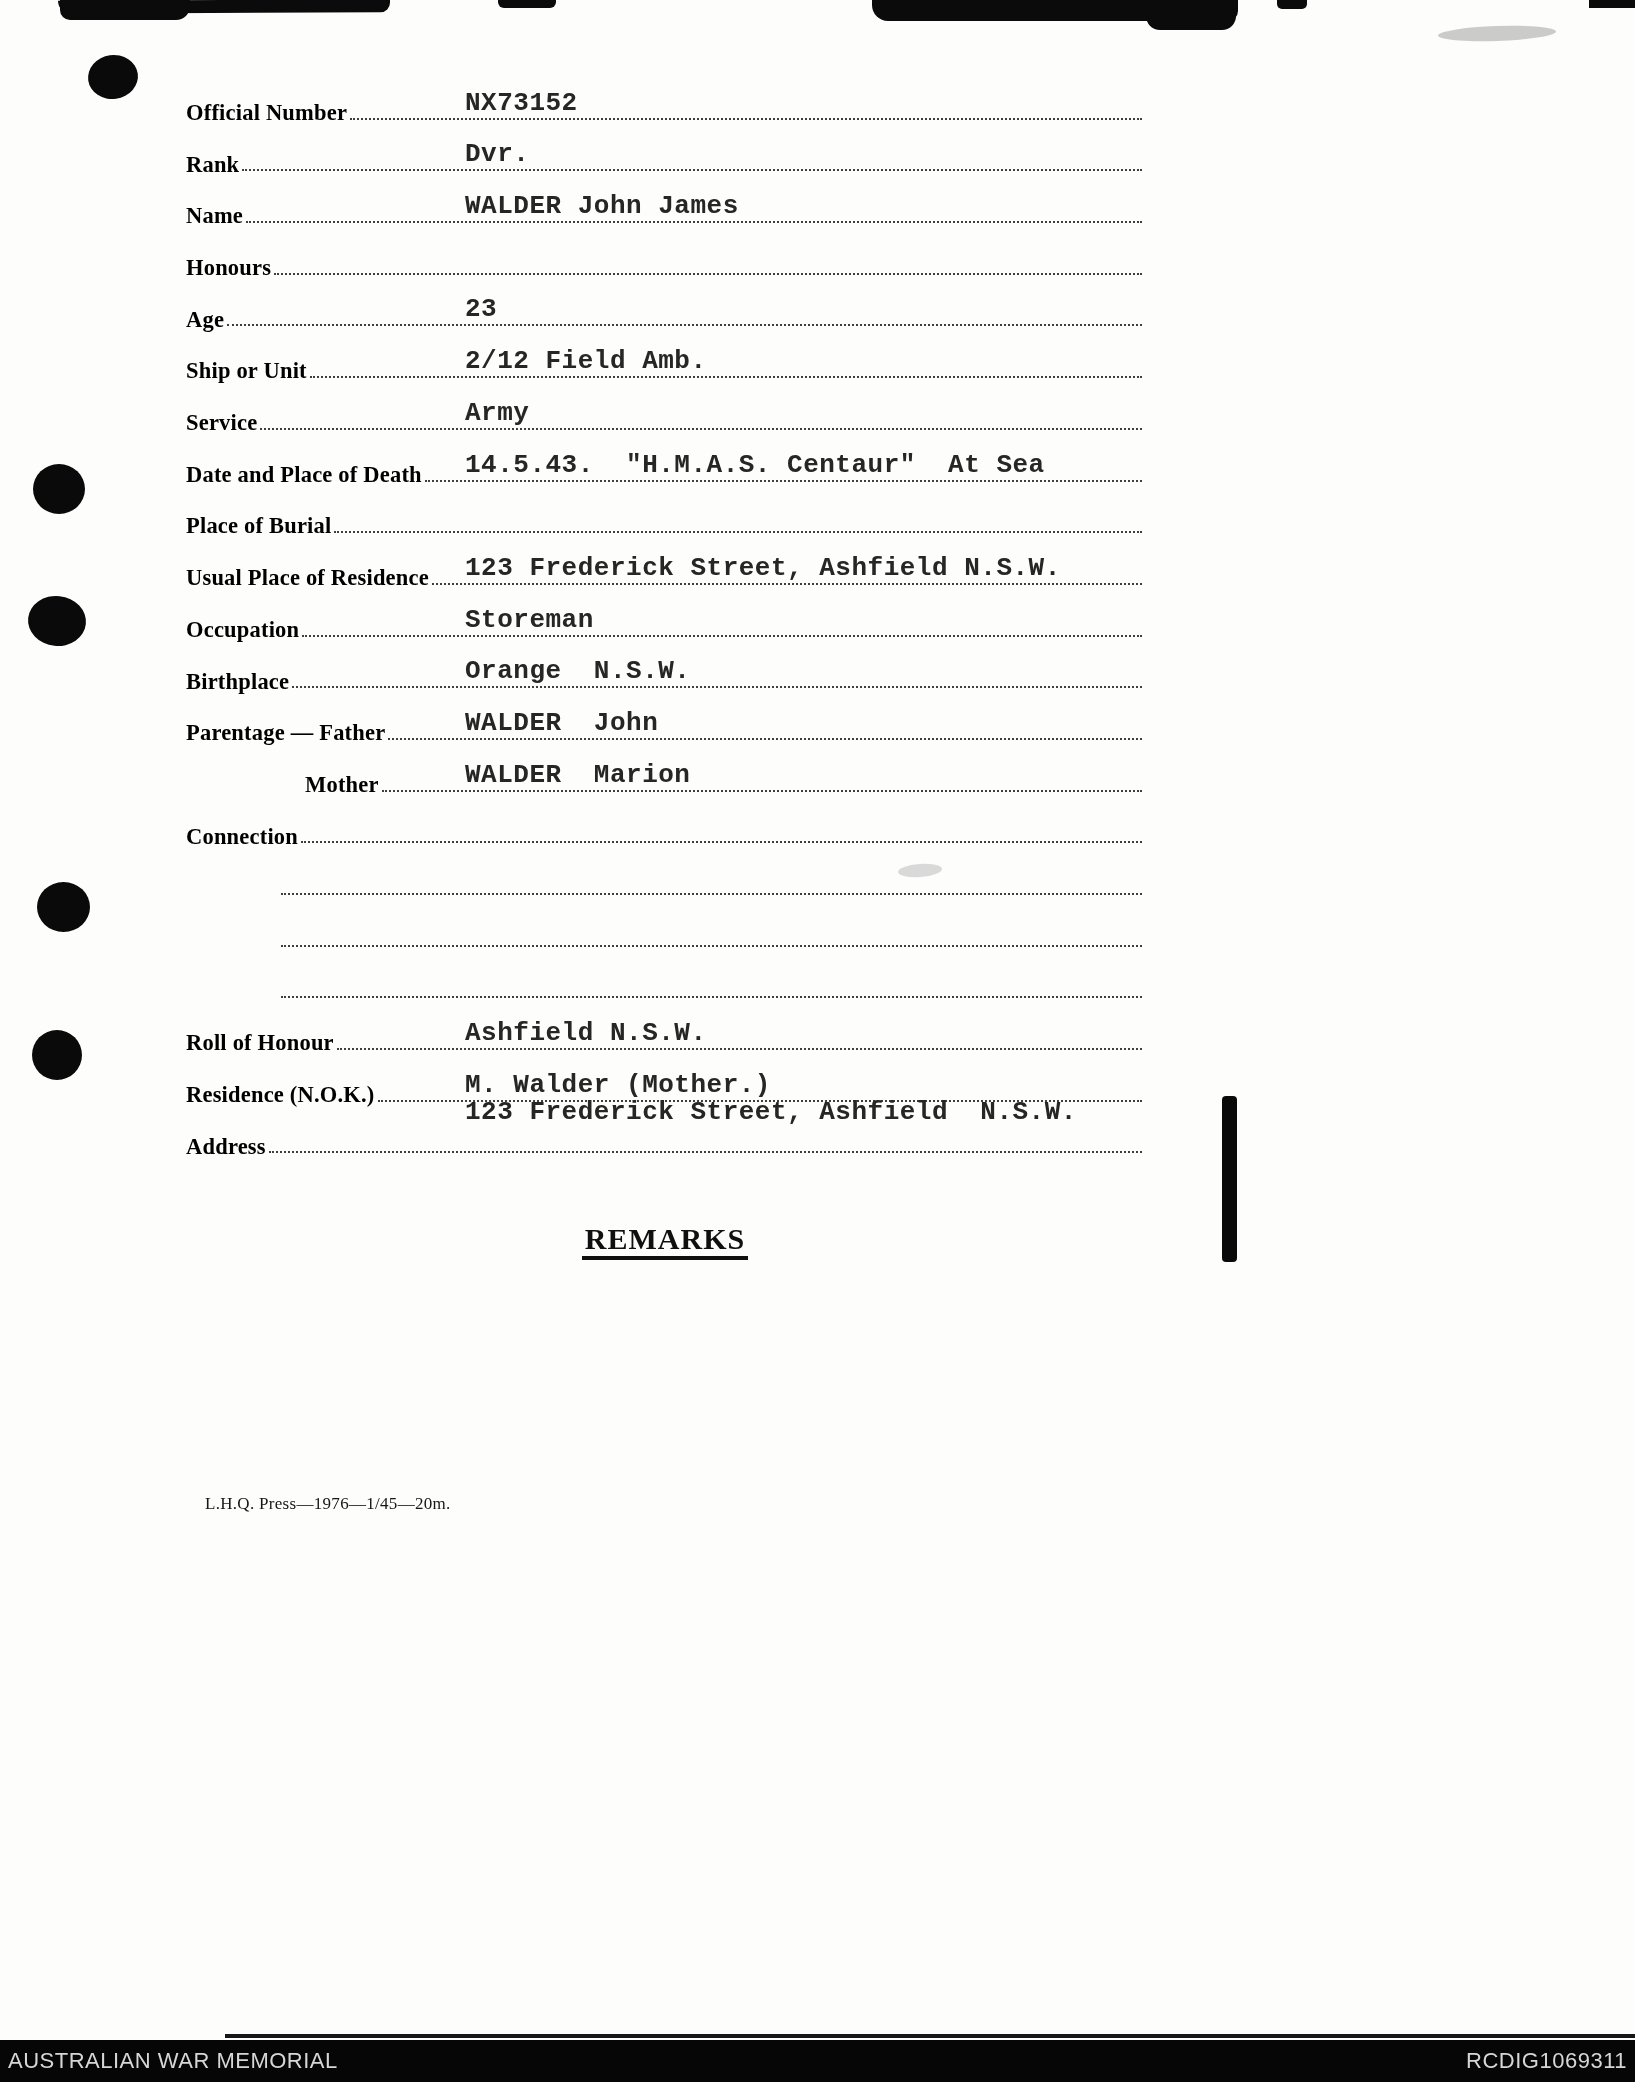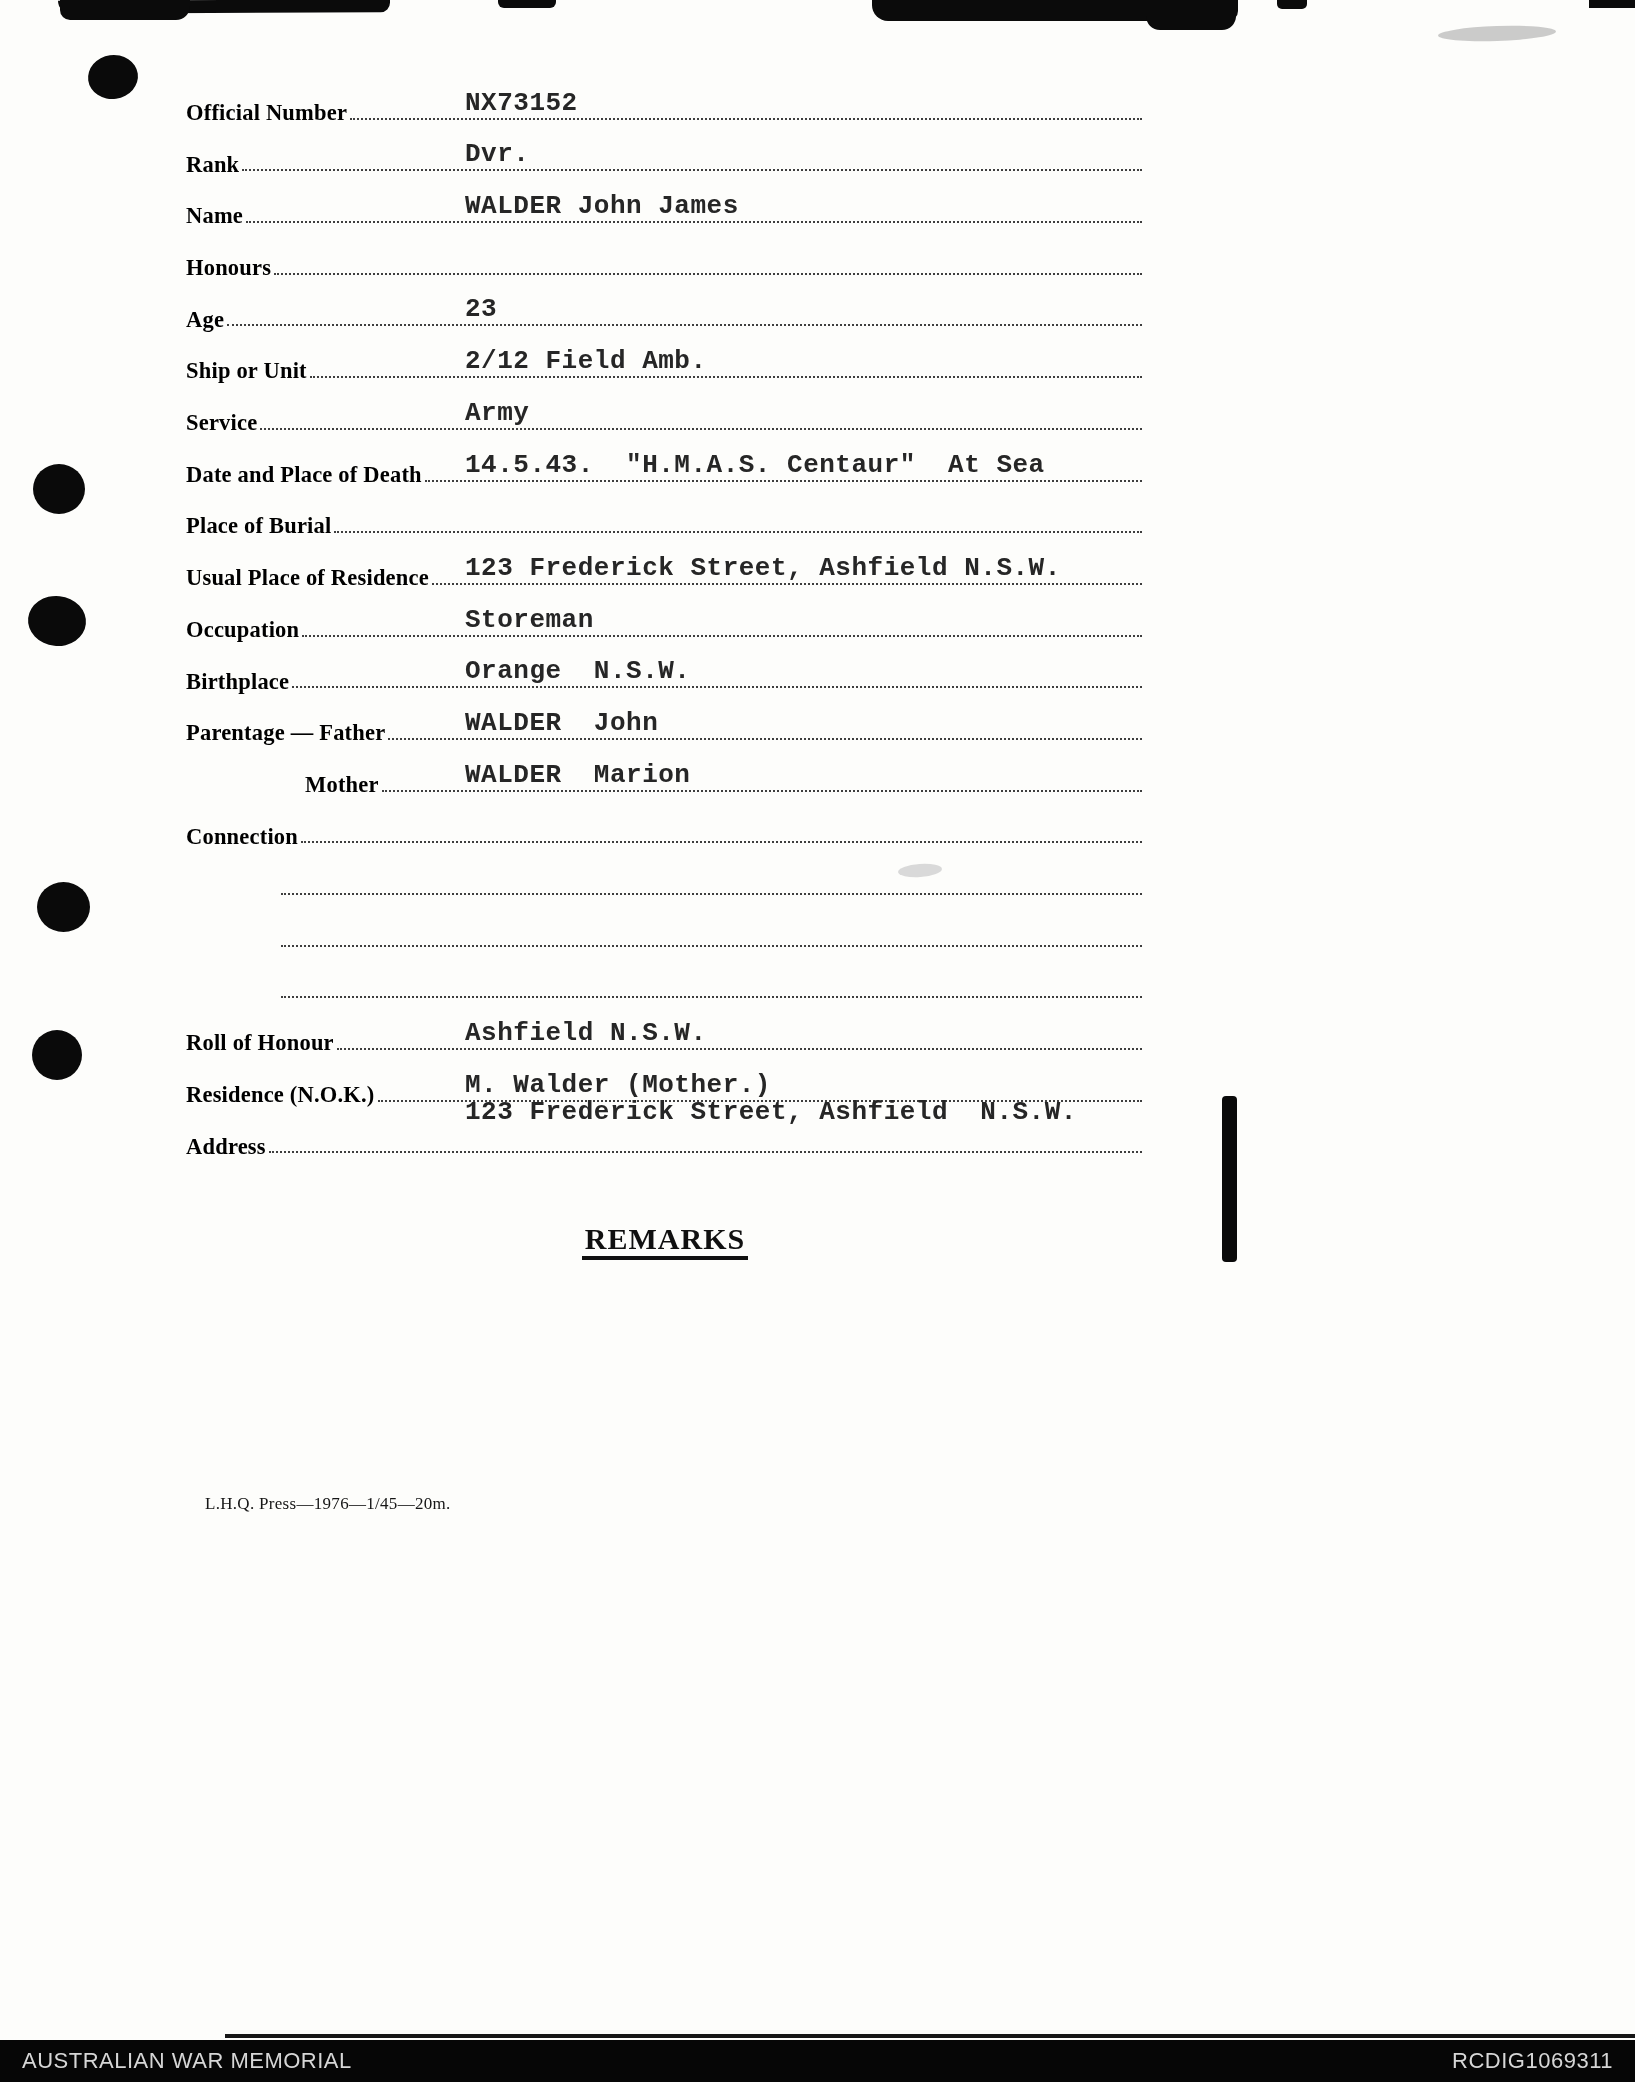--- a/index.html
+++ b/index.html
@@ -42,21 +42,21 @@
   
   .imprint {
     position:absolute; left:186px; top:1494px;
     font-size:17px; font-weight:normal; color:#161616; letter-spacing:.3px;margin-left:19px;
   }
 
   
   .footer {
     position:absolute; left:0; right:0; bottom:0; height:42px;
     background:#060606; display:flex; justify-content:space-between; align-items:center;
-    padding:0 22px; font-family:"Liberation Sans","DejaVu Sans",sans-serif;
+    padding:0 8px; font-family:"Liberation Sans","DejaVu Sans",sans-serif;
     font-size:22px; color:#d6d6d6; letter-spacing:.5px;
   }
 
   
   .tear { position:absolute; background:#0b0b0b; }
   .t1  { left:58px;  top:0; width:332px; height:13px; border-radius:0 0 10px 14px; transform:skewY(-.3deg); }
   .t1b { left:60px;  top:0; width:130px; height:20px; border-radius:0 0 14px 10px; }
   .t2  { left:498px; top:0; width:58px;  height:8px;  border-radius:0 0 6px 6px; }
   .t3  { left:872px; top:0; width:366px; height:21px; border-radius:0 0 10px 16px; }
   .t3b { left:1146px;top:0; width:90px;  height:30px; border-radius:0 0 14px 14px; }

